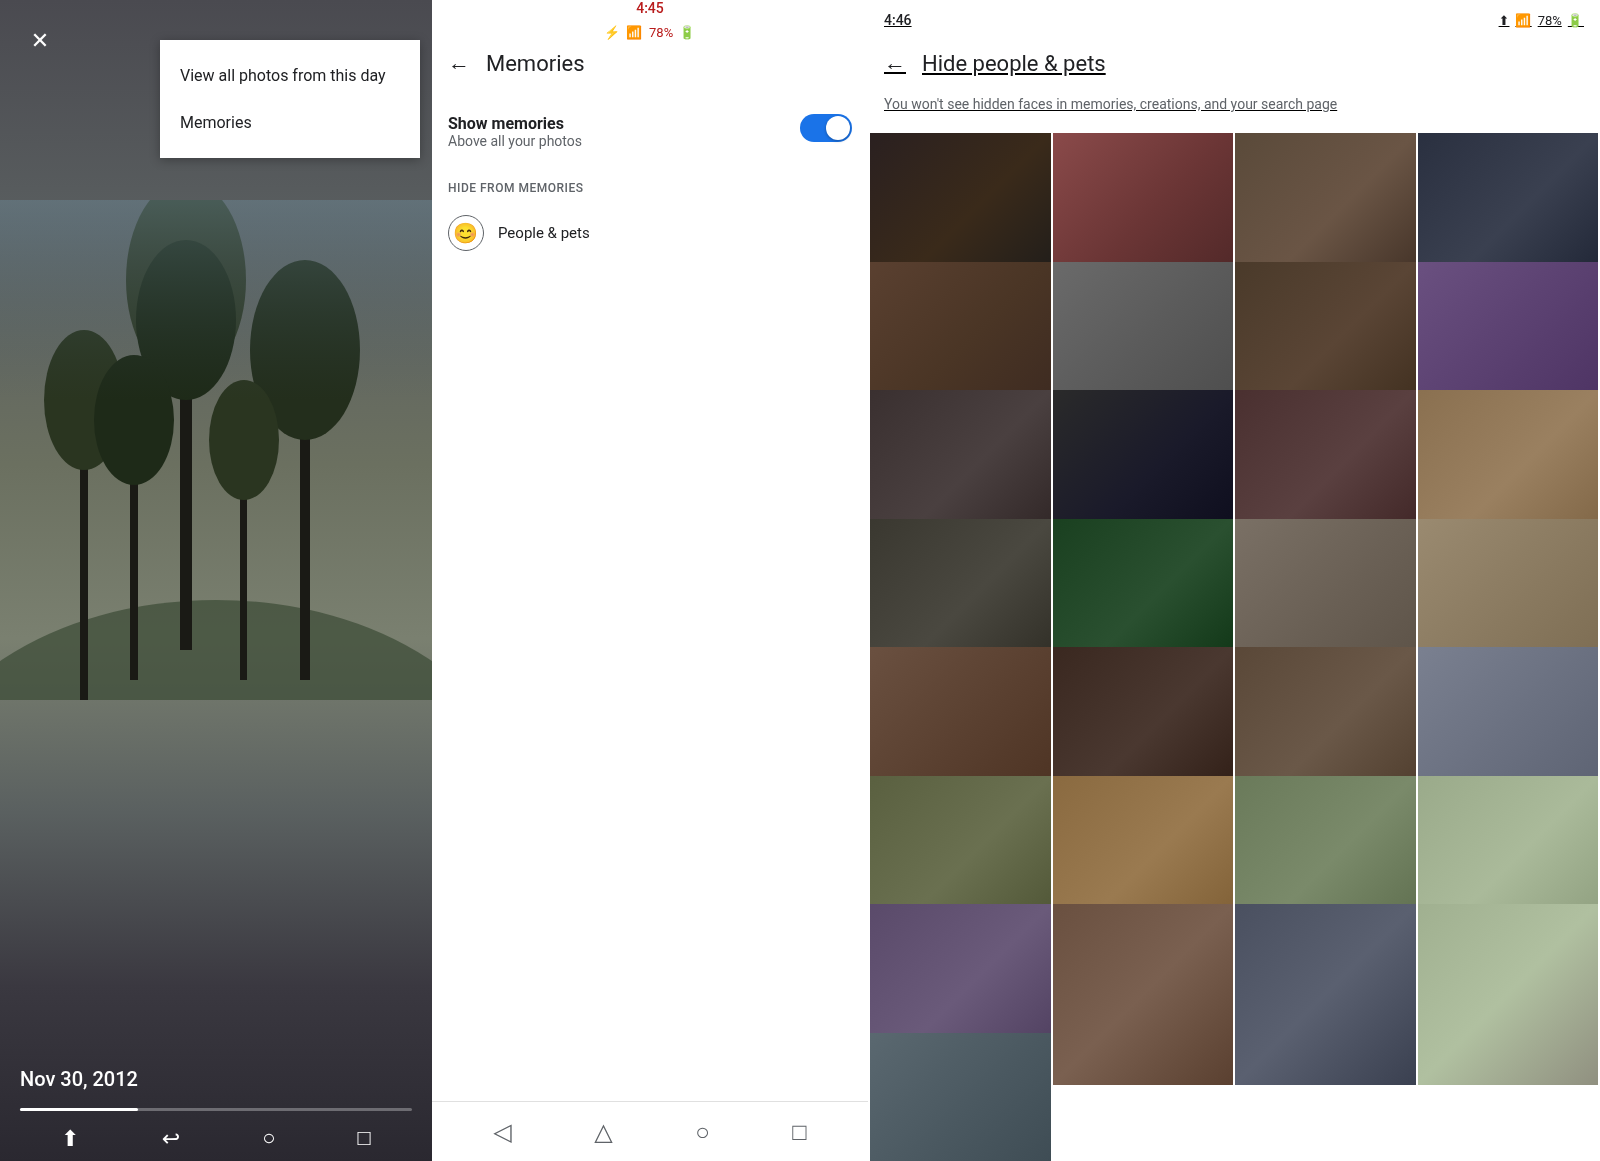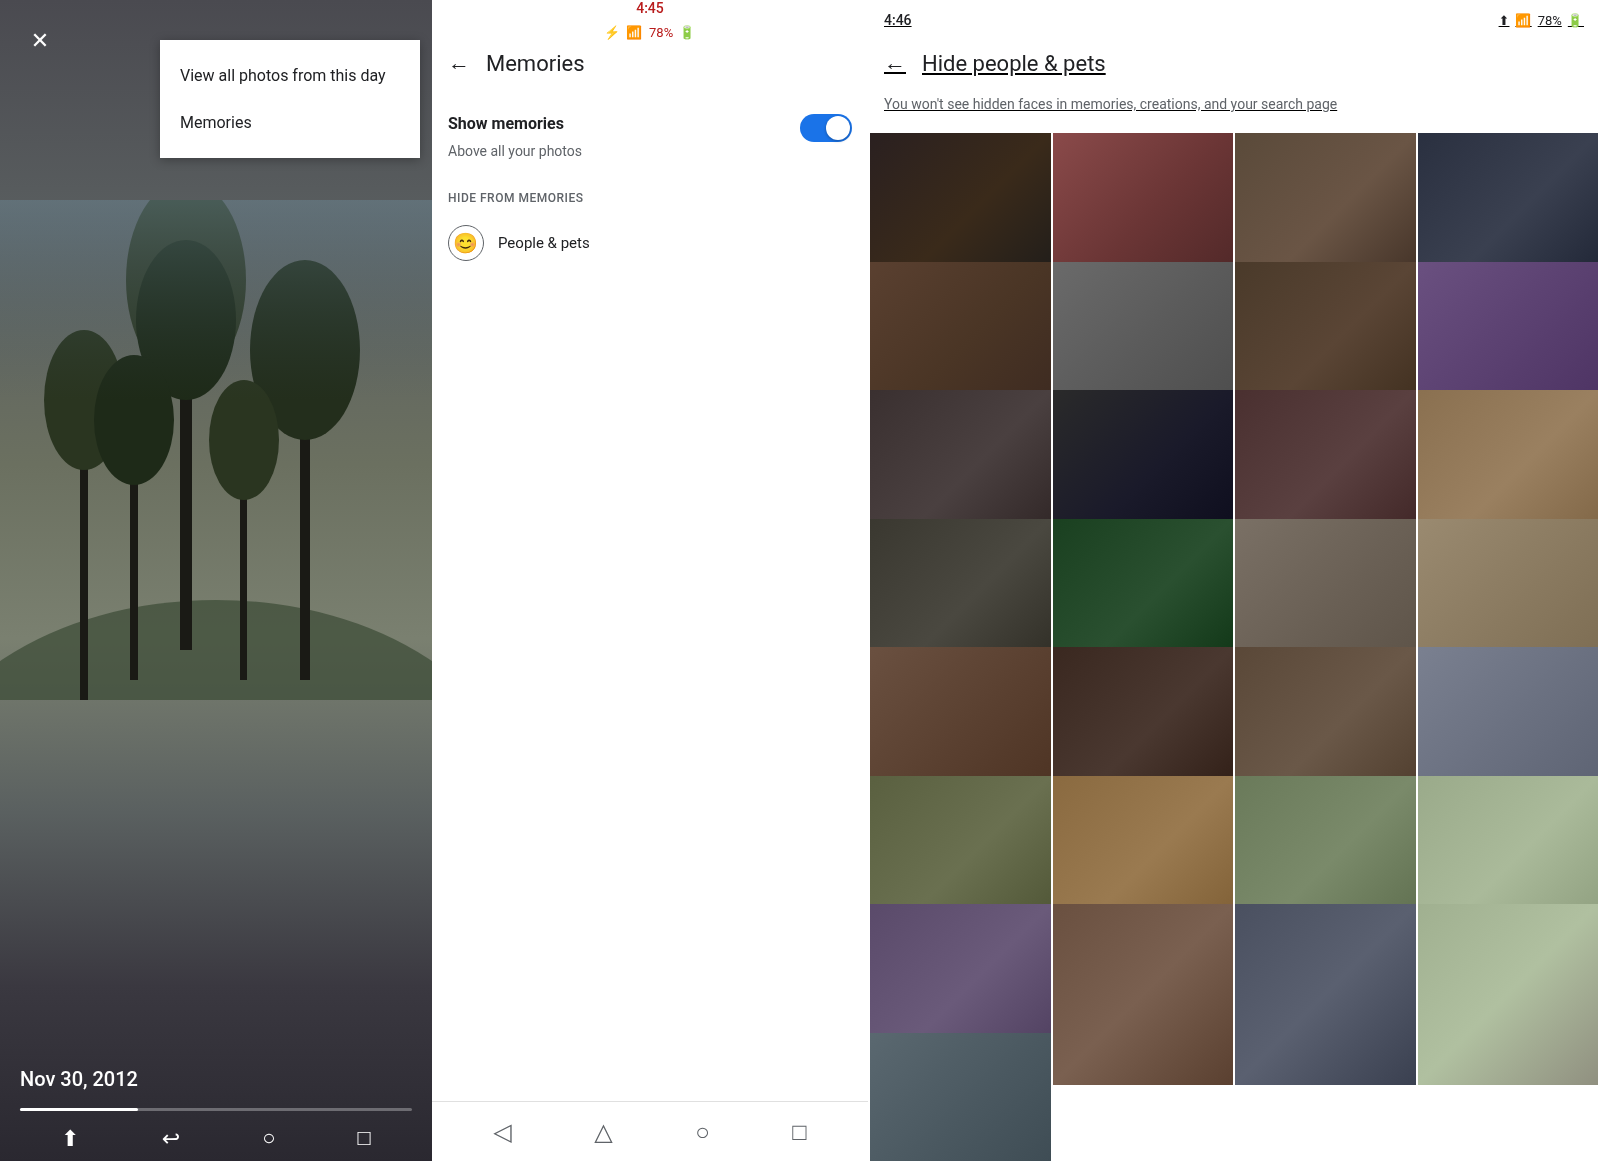--- a/index.html
+++ b/index.html
@@ -160,21 +160,21 @@
       padding: 12px 0;
     }
     .show-memories-text .title {
       font-size: 16px;
       color: #202124;
       font-weight: 700;
     }
     .show-memories-text .subtitle {
       font-size: 14px;
       color: #5f6368;
-      margin-top: 10px;
+      margin-top: 0;
     }
 
     .toggle {
       width: 52px;
       height: 28px;
       background: #1a73e8;
       border-radius: 14px;
       position: relative;
       cursor: pointer;
       flex-shrink: 0;

